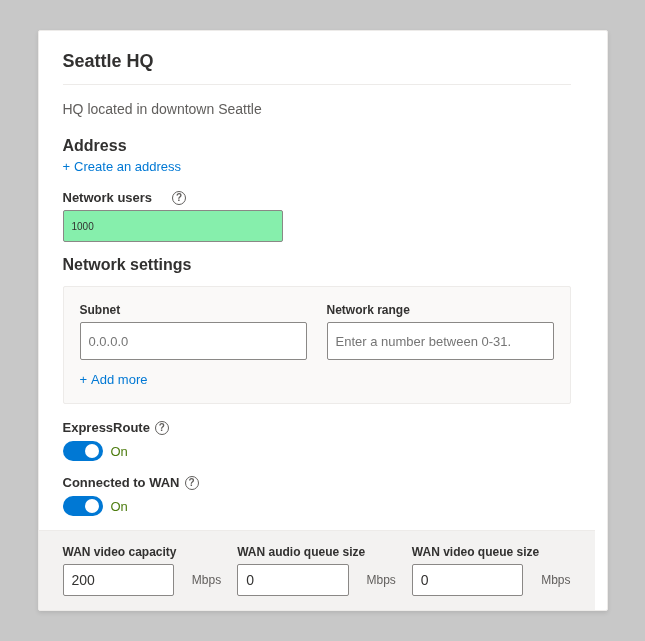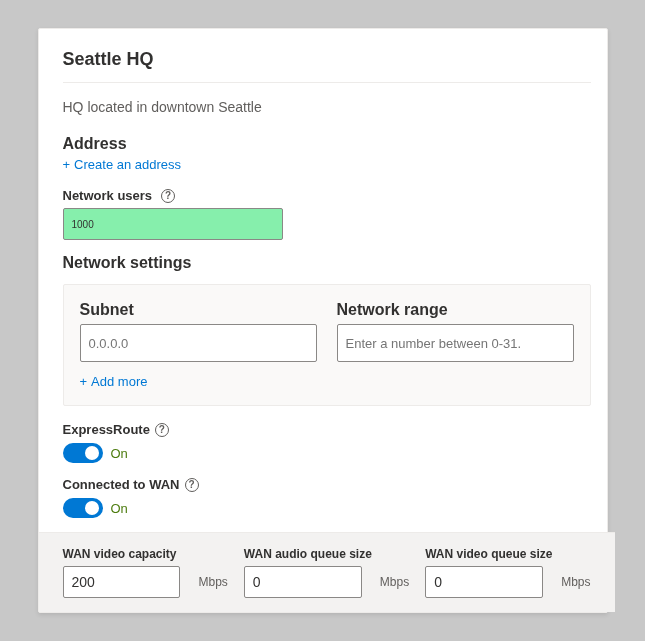--- a/index.html
+++ b/index.html
@@ -18,21 +18,21 @@
       font-family: 'Segoe UI', Arial, sans-serif;
       font-size: 14px;
       color: #323130;
     }
 
     .card {
       background: #ffffff;
       border: 1px solid #edebe9;
       border-radius: 2px;
       width: 570px;
-      padding: 20px 16px 20px 24px;
+      padding: 20px 36px 20px 24px;
       box-shadow: 0 2px 4px rgba(0,0,0,0.1);
     }
 
     .card-title {
       font-size: 18px;
       font-weight: 600;
       color: #323130;
       margin-bottom: 12px;
     }
 
@@ -70,21 +70,21 @@
       margin-bottom: 14px;
     }
 
     .field-label {
       font-size: 13px;
       font-weight: 600;
       color: #323130;
       margin-bottom: 5px;
       display: flex;
       align-items: center;
-      gap: 9px;
+      gap: 20px;
     }
 
     .help-icon {
       width: 14px;
       height: 14px;
       border: 1px solid #605e5c;
       border-radius: 50%;
       display: inline-flex;
       align-items: center;
       justify-content: center;
@@ -125,21 +125,21 @@
       display: flex;
       gap: 20px;
       margin-bottom: 12px;
     }
 
     .network-col {
       flex: 1;
     }
 
     .network-col-label {
-      font-size: 16px;
+      font-size: 12px;
       font-weight: 600;
       color: #323130;
       margin-bottom: 5px;
     }
 
     .network-input {
       border: 1px solid #8a8886;
       border-radius: 2px;
       padding: 5px 8px;
       font-size: 13px;

